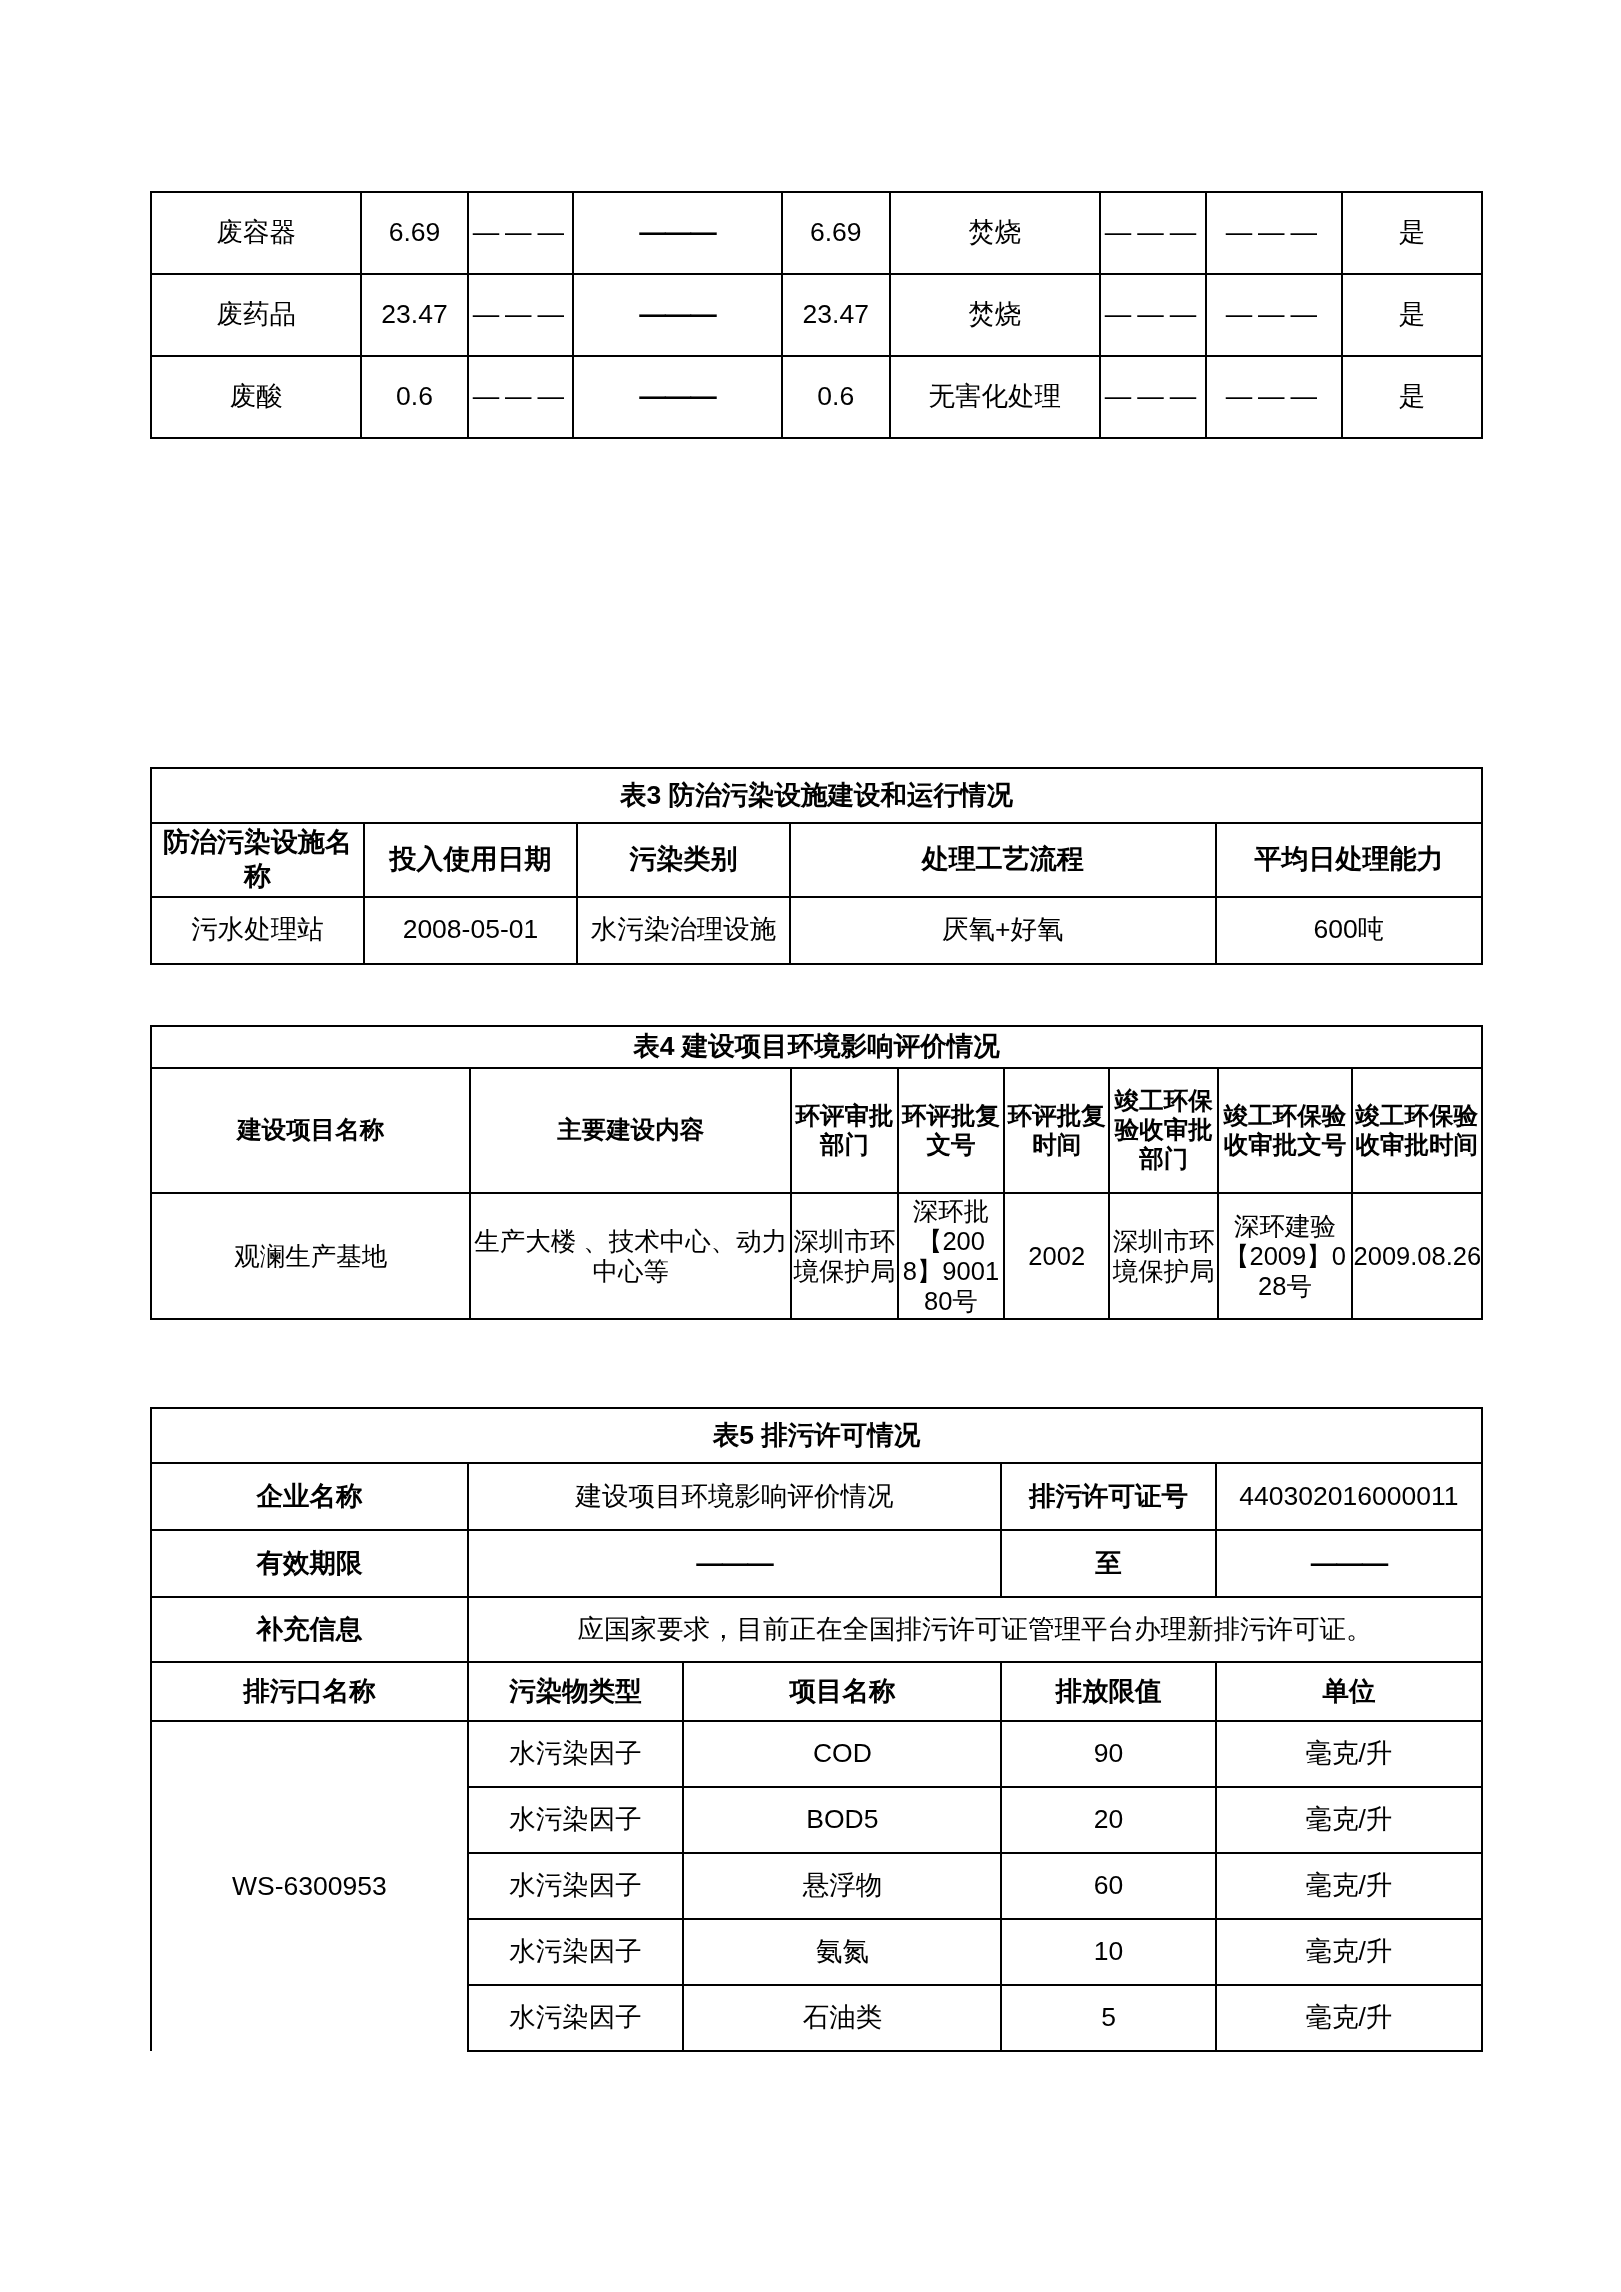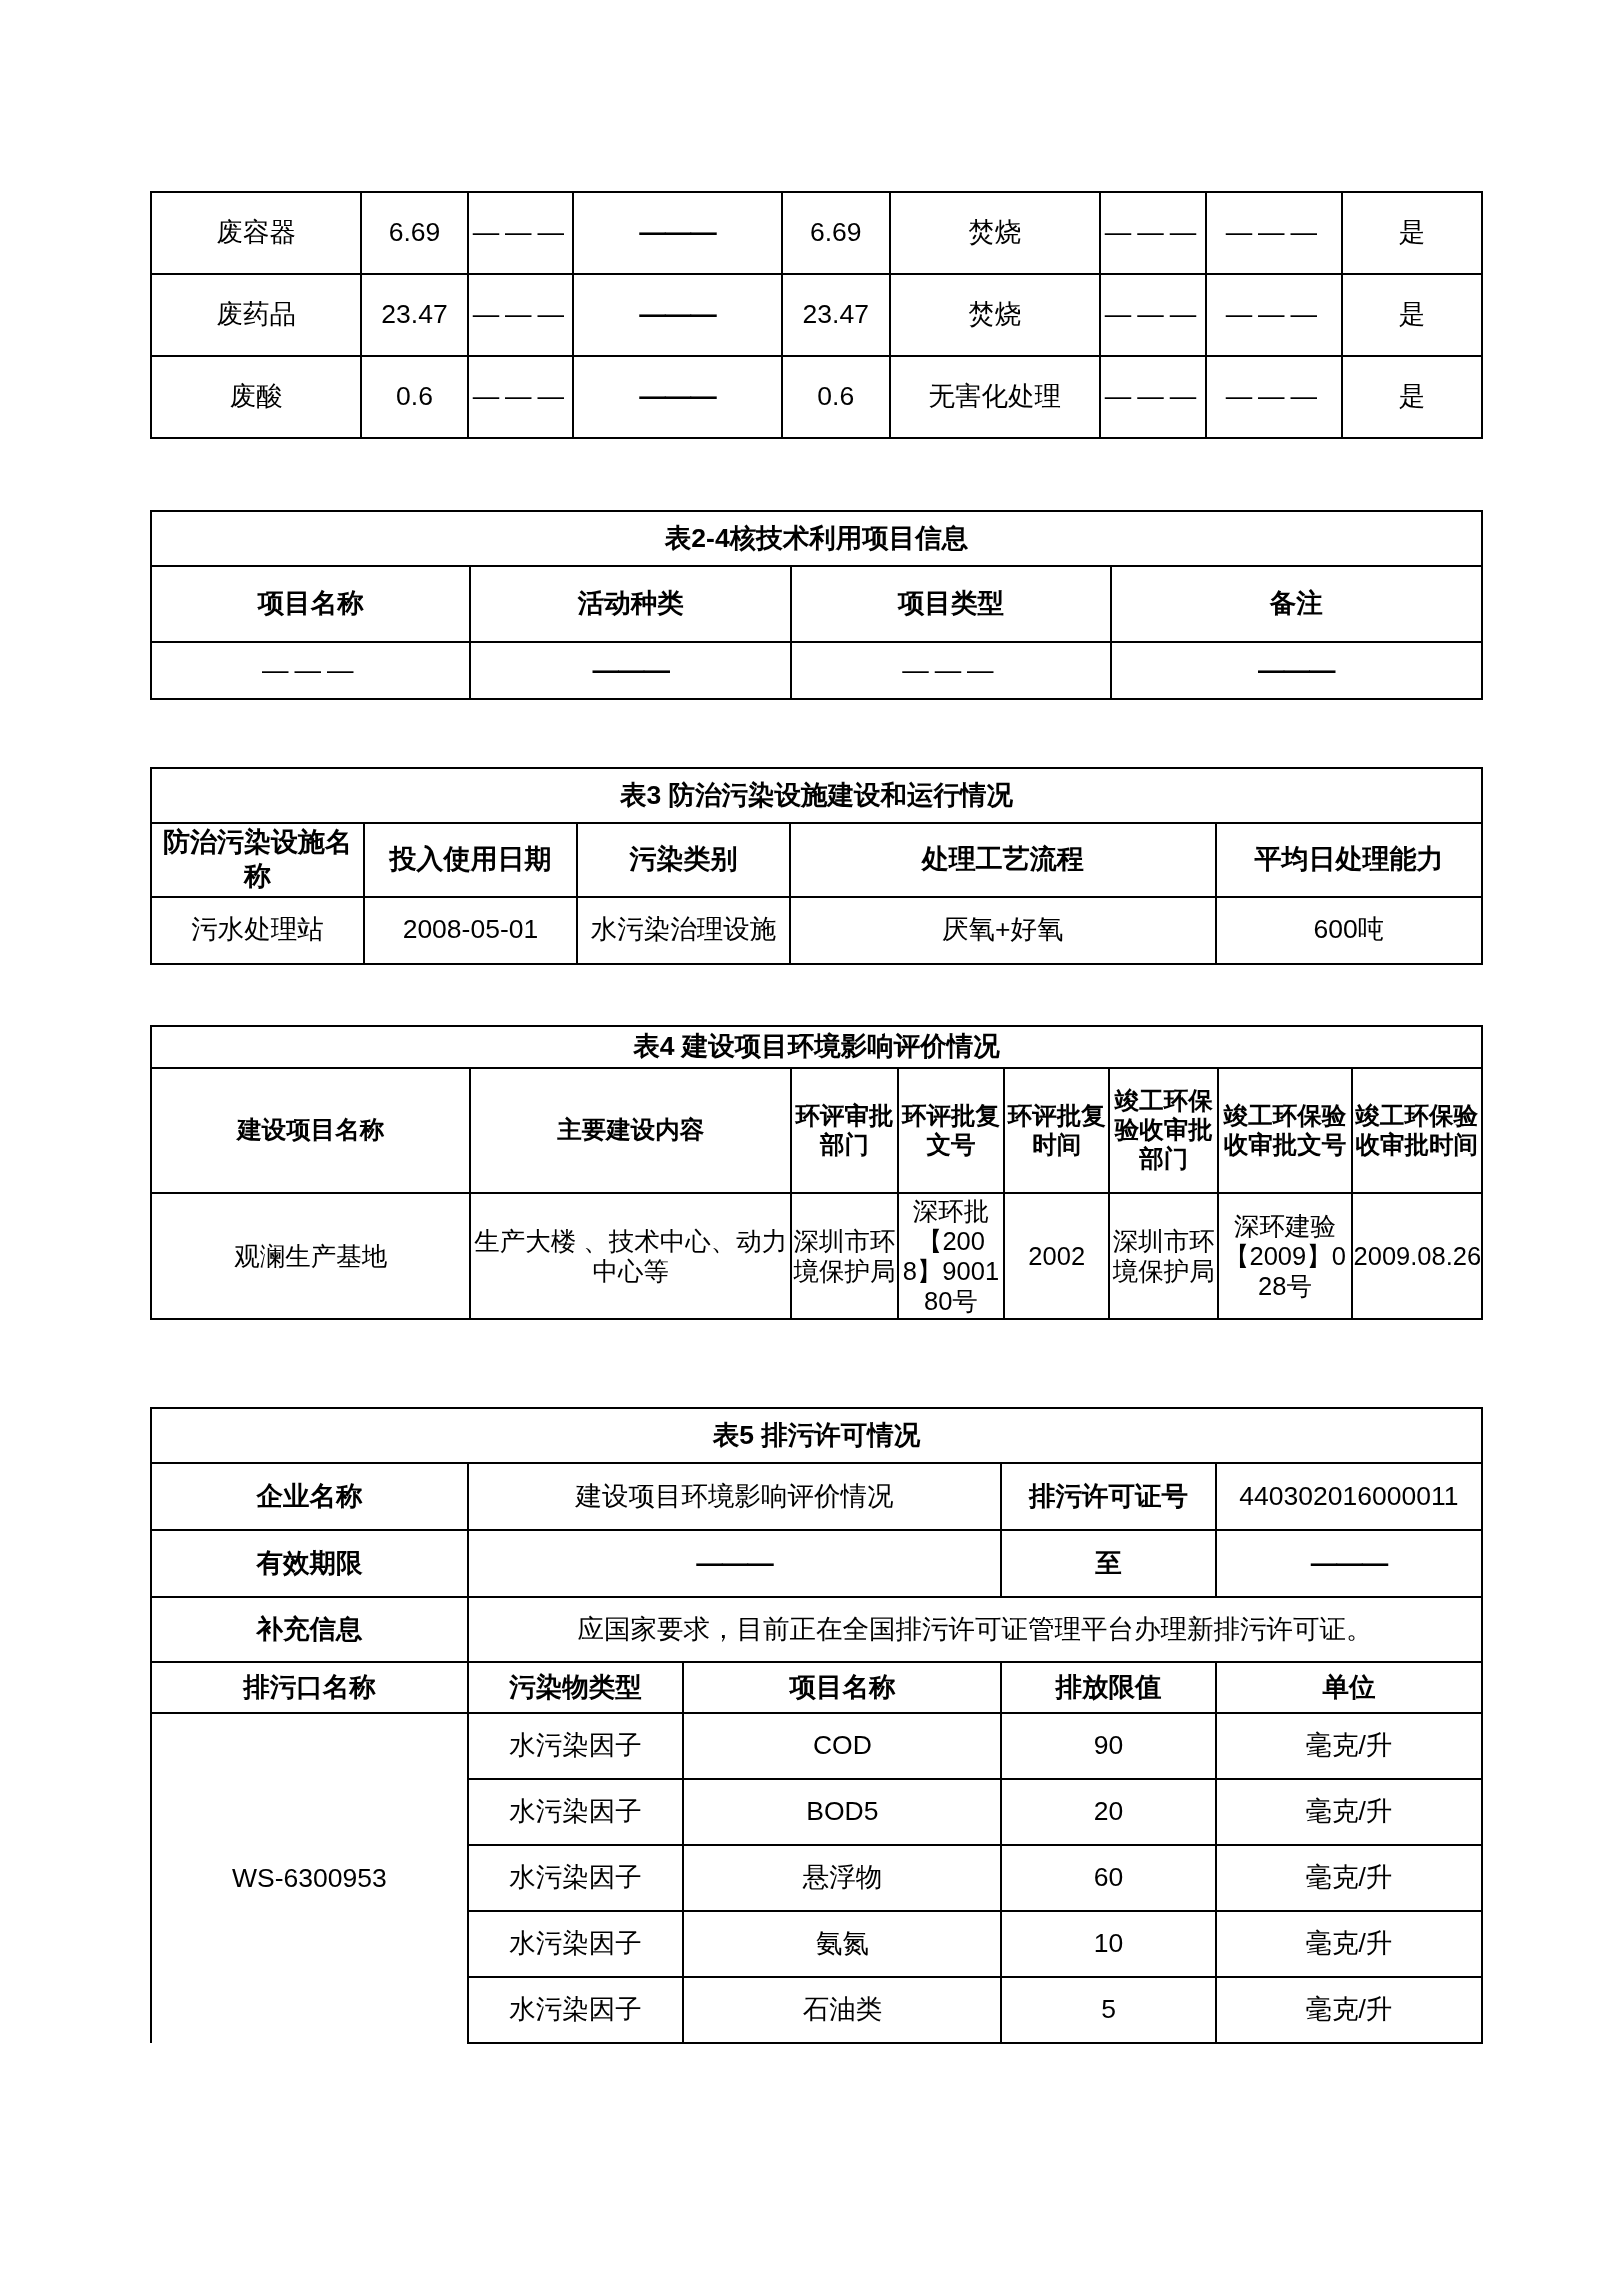--- a/index.html
+++ b/index.html
@@ -32,21 +32,21 @@
   .t24 .r-title { height:55px; } .t24 .r-head { height:76px; } .t24 .r-data { height:57px; }
   .t3 .r-title { height:55px;padding-left:36px; }  .t3 .r-head { height:63px; }  .t3 .r-data { height:67px; }
   .t3 .r-head td { font-size:27px; }
   .t4 .r-title { height:42px; }  .t4 .r-head { height:125px; } .t4 .r-data { height:122px; }
   .t4 td { font-size:25.5px; line-height:1.18; padding:2px 1px; }
   .t4 .r-title td { font-size:26.5px; }
   .t4 .r-head td { font-size:24.5px; }
   .num-tight { white-space:nowrap; padding-left:0; padding-right:0; }
 
   .t5 .r-title { height:55px; } .t5 .r-company { height:67px; } .t5 .r-valid { height:67px; }
-  .t5 .r-supp { height:65px; }  .t5 .r-head { height:51px; }    .t5 .r-poll { height:66px; }
+  .t5 .r-supp { height:65px; }  .t5 .r-head { height:59px; }    .t5 .r-poll { height:66px; }
   
   .t5 .ol { border-left:2.9px solid #000; }
   .t5 .or { border-right:2.9px solid #000; }
   .ws-cell { vertical-align:bottom; padding-bottom:47px; border-bottom:none !important; border-bottom-width:0 !important; }
 </style>
 </head>
 <body>
 
 <div class="page">
 
@@ -92,45 +92,20 @@
         <td class="ph-solid">———</td>
         <td>0.6</td>
         <td>无害化处理</td>
         <td class="ph-dash">———</td>
         <td class="ph-dash">———</td>
         <td>是</td>
       </tr>
     </tbody>
   </table>
 
-  <table class="t t24 bordered" style="top:510px">
-    <colgroup>
-      <col style="width:24%">
-        <col style="width:24.1%">
-        <col style="width:24%">
-        <col style="width:27.9%">
-    </colgroup>
-    <tbody>
-      <tr class="r-title">
-        <td colspan="4" class="b">表2-4核技术利用项目信息</td>
-      </tr>
-      <tr class="r-head">
-        <td class="b">项目名称</td>
-        <td class="b">活动种类</td>
-        <td class="b">项目类型</td>
-        <td class="b">备注</td>
-      </tr>
-      <tr class="r-data">
-        <td class="ph-dash">———</td>
-        <td class="ph-solid">———</td>
-        <td class="ph-dash">———</td>
-        <td class="ph-solid">———</td>
-      </tr>
-    </tbody>
-  </table>
 
   <table class="t t3 bordered" style="top:767px">
     <colgroup>
       <col style="width:16%">
         <col style="width:16%">
         <col style="width:16%">
         <col style="width:32%">
         <col style="width:20%">
     </colgroup>
     <tbody>

